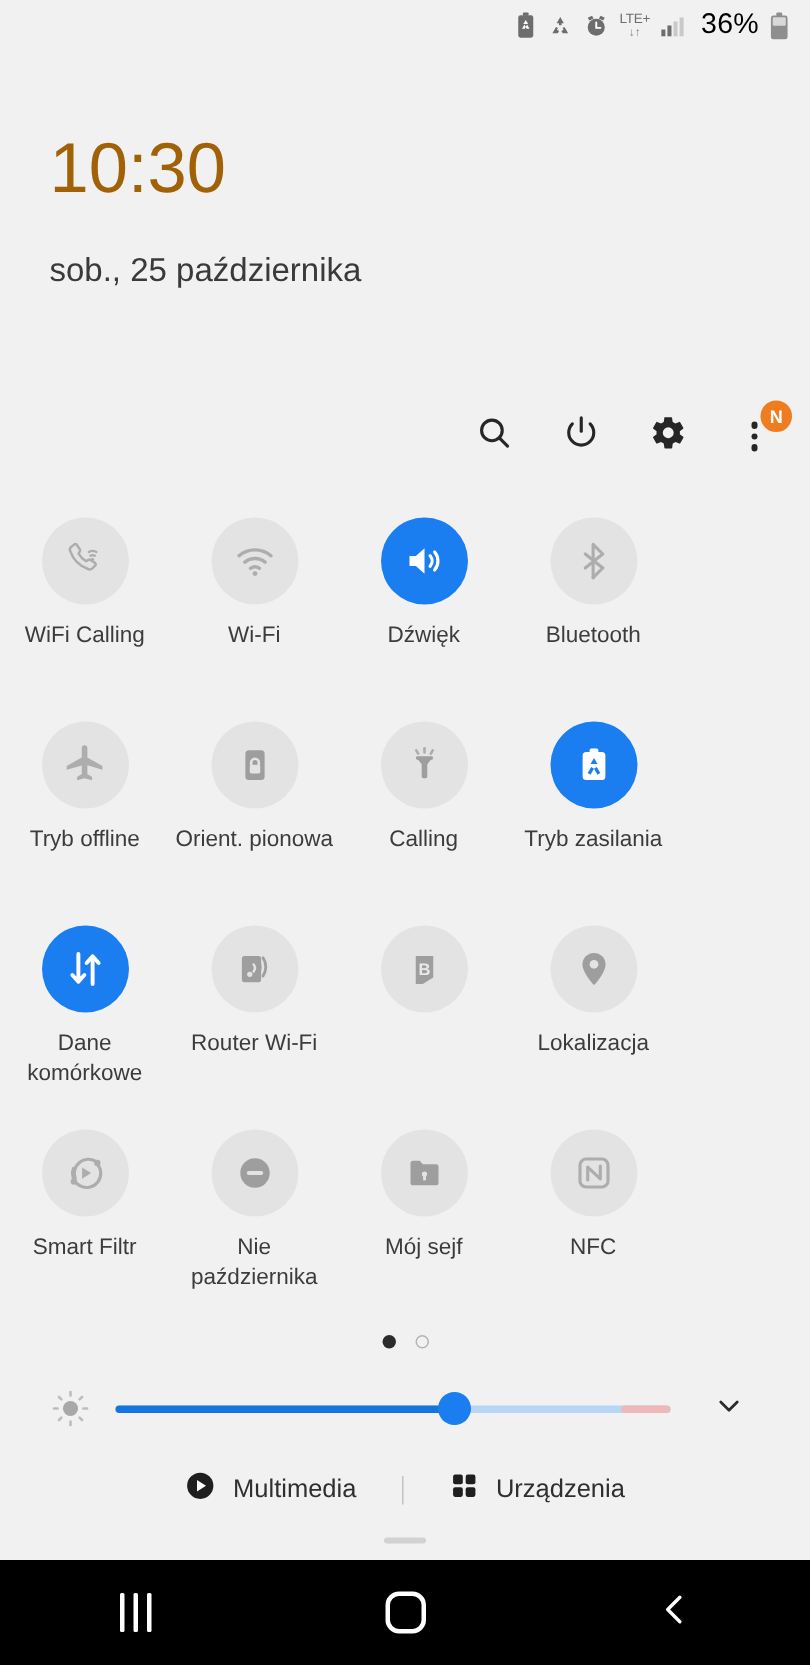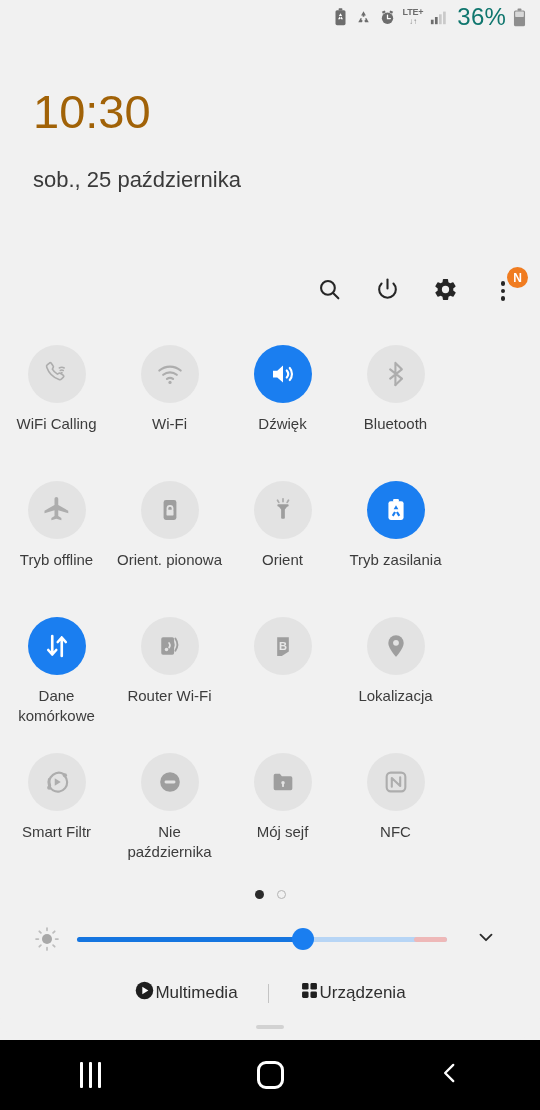--- a/index.html
+++ b/index.html
@@ -25,23 +25,23 @@
     overflow:hidden; z-index:2;
   }
 
   
   .statusbar{
     position:absolute; top:0; left:0; width:540px; height:34px;
     display:flex; align-items:center; justify-content:flex-end;
     padding-right:14px; gap:7px;
   }
   .sb-ico{ display:flex; align-items:center; }
-  .sb-text{ font-size:24px; color:#0f766e; letter-spacing:.2px; margin-left:2px;}
+  .sb-text{ font-size:19px; color:#000000; letter-spacing:.2px; margin-left:2px;}
   .lte-wrap{ display:flex; flex-direction:column; align-items:center; line-height:1; }
-  .lte-top{ font-size:9px; font-weight:bold; color:#6d6d6d; letter-spacing:-.2px;}
+  .lte-top{ font-size:9px; font-weight:normal; color:#6d6d6d; letter-spacing:-.2px;}
   .lte-bot{ font-size:8px; color:#8a8a8a; margin-top:1px;}
 
   
   .clock{
     position:absolute; left:33px; top:84px;
     font-size:47px; color:#a16207; font-weight:400; letter-spacing:0px;
   }
   .date{
     position:absolute; left:33px; top:167px;
     font-size:22px; color:#3a3a3a; font-weight:400;
@@ -113,21 +113,21 @@
     position:absolute; top:50%; width:22px; height:22px; border-radius:50%;
     background:#1a7ef0; transform:translate(-50%,-50%);
   }
   .chev{ margin-left:24px; width:30px;height:30px; display:flex;align-items:center;justify-content:center; cursor:pointer;}
 
   
   .footer{
     position:absolute; left:0; top:974px; width:540px; height:38px;
     display:flex; align-items:center; justify-content:center; gap:0px;
   }
-  .fbtn{ display:flex; align-items:center; cursor:pointer; padding:4px 8px;}
+  .fbtn{ display:flex; align-items:center; gap:11px; cursor:pointer; padding:4px 8px;}
   .fbtn span{ font-size:17px; color:#2f2f2f;}
   .fsep{ width:1px; height:19px; background:#c4c4c4; margin:0 22px;}
 
   
   .handle{
     position:absolute; left:50%; transform:translateX(-50%);
     top:1025px; width:28px; height:4px; border-radius:2px; background:#d2d2d2;
     z-index:3;
   }
 
@@ -303,21 +303,21 @@
       <div class="tile">
         <div class="circ">
           <svg width="28" height="28" viewBox="0 0 24 24">
             <path d="M8 8.5h8l-2.4 3v7.2a.8.8 0 0 1-.8.8h-1.6a.8.8 0 0 1-.8-.8V11.5z" fill="#9e9e9e"></path>
             <rect x="7.2" y="7" width="9.6" height="2" rx="0.7" fill="#9e9e9e"></rect>
             <line x1="12" y1="2.4" x2="12" y2="4.8" stroke="#adadad" stroke-width="1.5" stroke-linecap="round"></line>
             <line x1="7.3" y1="3.6" x2="8.4" y2="5.5" stroke="#adadad" stroke-width="1.5" stroke-linecap="round"></line>
             <line x1="16.7" y1="3.6" x2="15.6" y2="5.5" stroke="#adadad" stroke-width="1.5" stroke-linecap="round"></line>
           </svg>
         </div>
-        <div class="tlabel">Orient</div>
+        <div class="tlabel">Calling</div>
       </div>
 
       <div class="tile">
         <div class="circ on">
           <svg width="28" height="28" viewBox="0 0 24 24">
             <rect x="5.5" y="4.5" width="13" height="16" rx="2" fill="#fff"></rect>
             <rect x="9.5" y="2.5" width="5" height="2.6" rx="1" fill="#fff"></rect>
             <path d="M12 8 L14 11.4 H10 Z" fill="#1a7ef0"></path>
             <path d="M8.4 16.6 L10.4 13.2 L12 14.2 L10 17.6 Z" fill="#1a7ef0"></path>
             <path d="M15.6 16.6 L13.6 13.2 L12 14.2 L14 17.6 Z" fill="#1a7ef0"></path>

